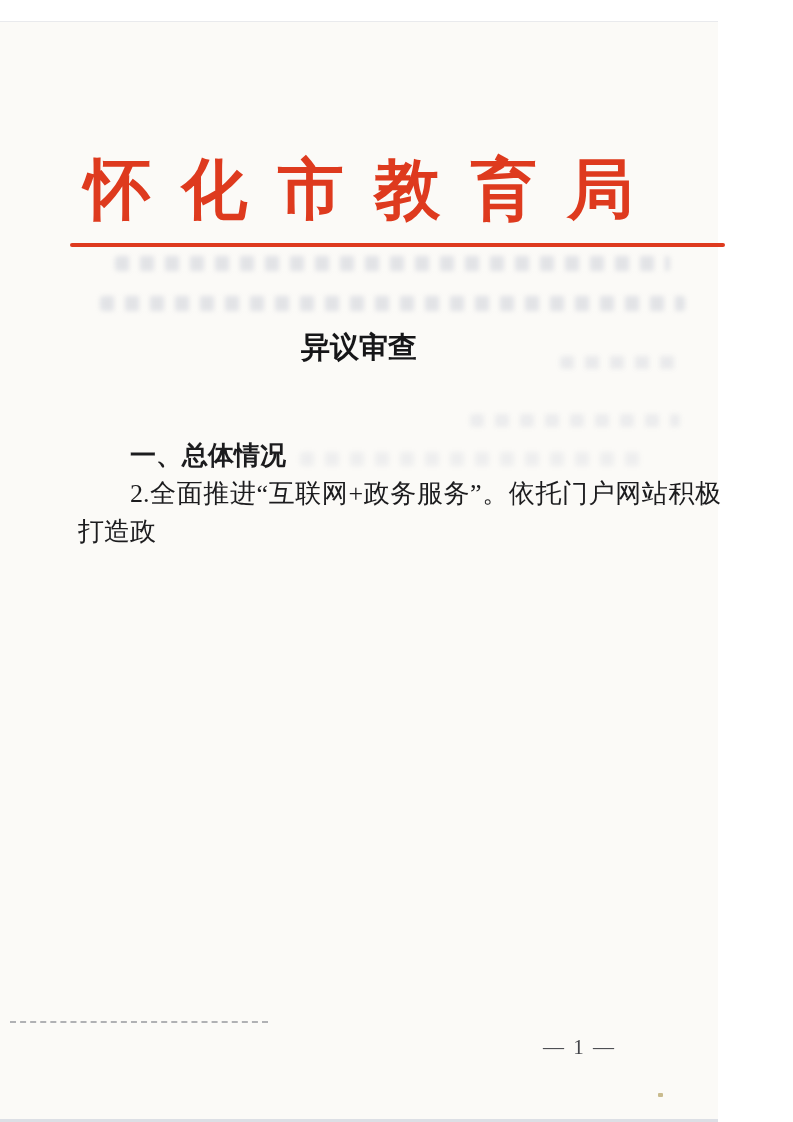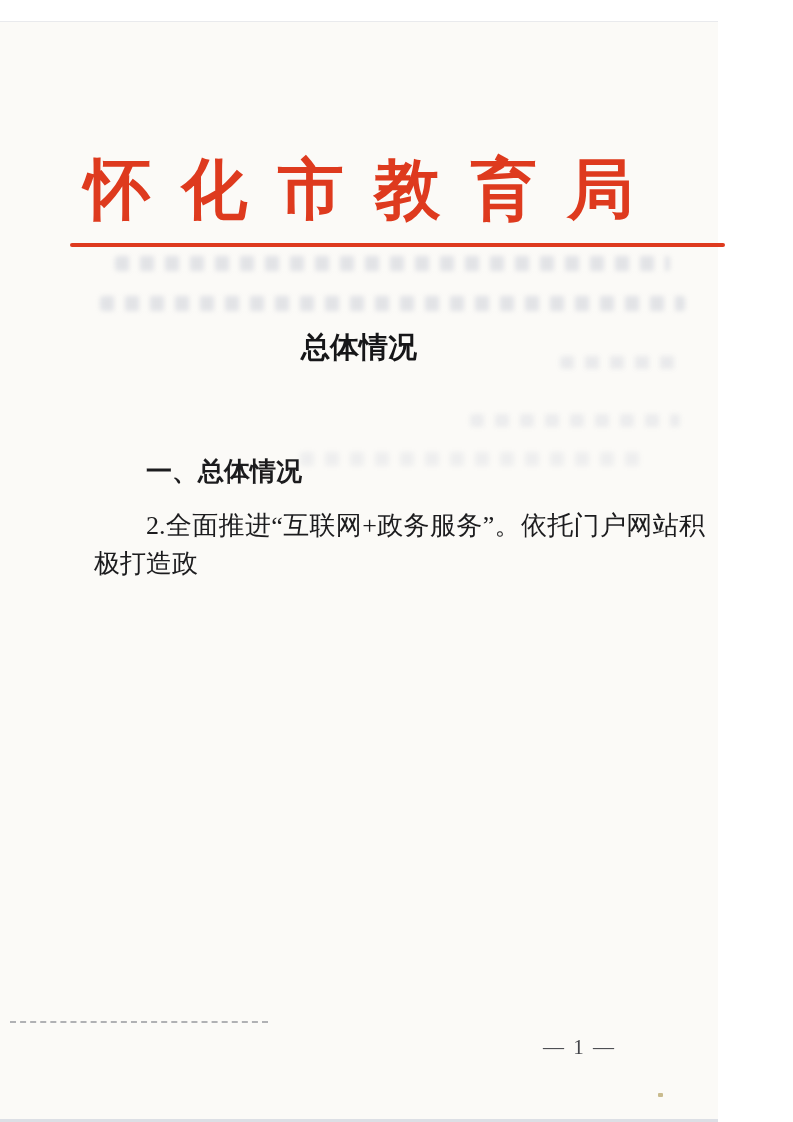--- a/index.html
+++ b/index.html
@@ -74,21 +74,21 @@
     font-size: 26px;
     line-height: 38.2px;
     text-align: justify;
   }
   .section-heading {
     font-weight: bold;
     text-indent: 2em;
     margin: 0;
   }
   .body-text p {
-    margin: 16px;
+    margin: 0;
     text-indent: 2em;
   }
   
   .page-number {
     position: absolute;
     top: 1035px;
     right: 102px;
     font-size: 21px;
     color: #43454a;
     letter-spacing: 2px;
@@ -139,21 +139,21 @@
 
   <div class="letterhead-rule"></div>
 
   <div class="ghost g1"></div>
   <div class="ghost g2"></div>
   <div class="ghost g3"></div>
   <div class="ghost g4"></div>
   <div class="ghost g5"></div>
 
   <div class="doc-title">
-    <div>总体情况</div>
+    <div>异议审查</div>
   </div>
 
   <div class="body-text">
     <p class="section-heading">一、总体情况</p>
     <p>2.全面推进“互联网+政务服务”。依托门户网站积极打造政</p>
   </div>
 
   <div class="artifact-dashes"></div>
   <div class="artifact-speck"></div>
 

